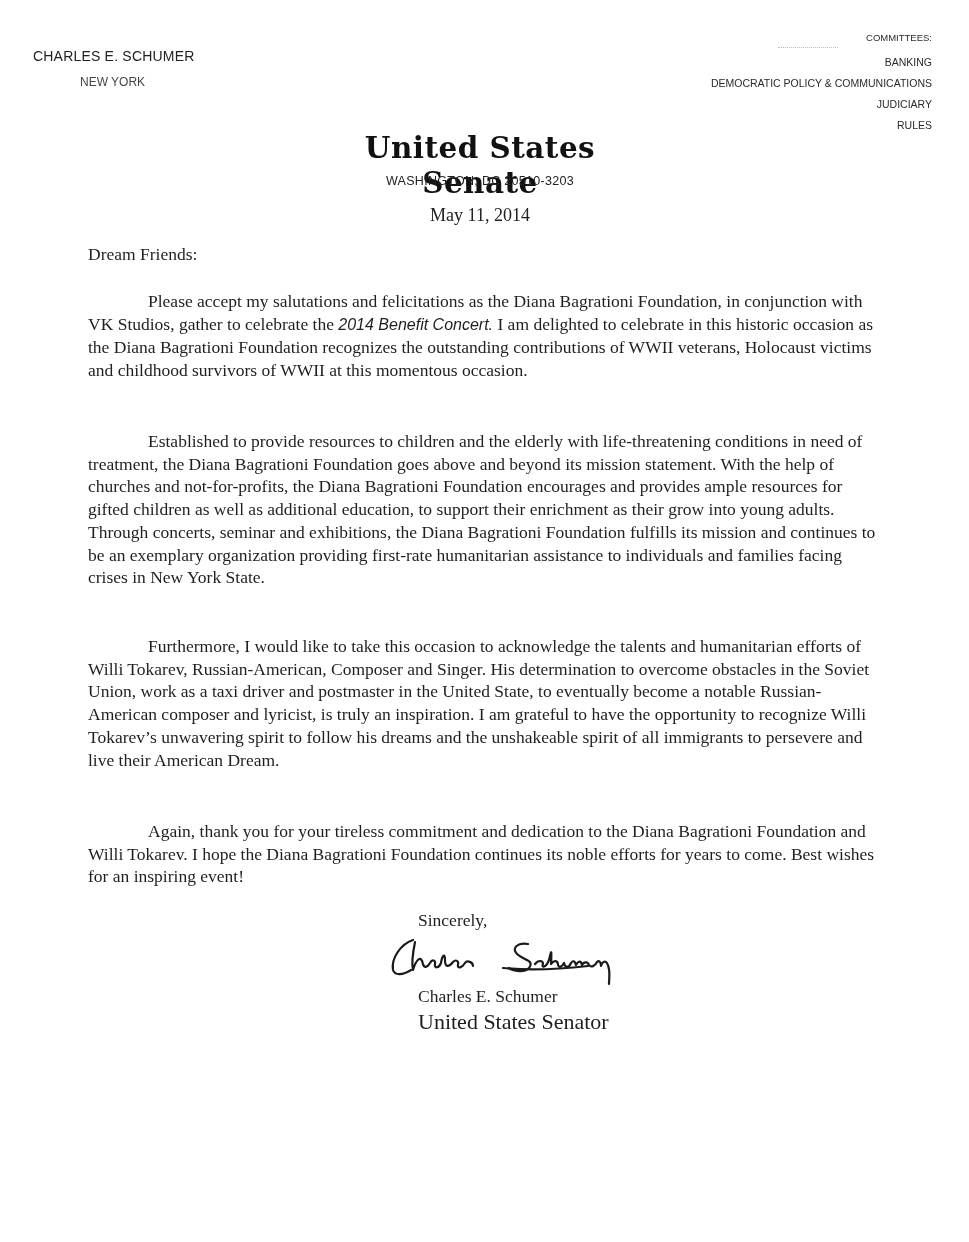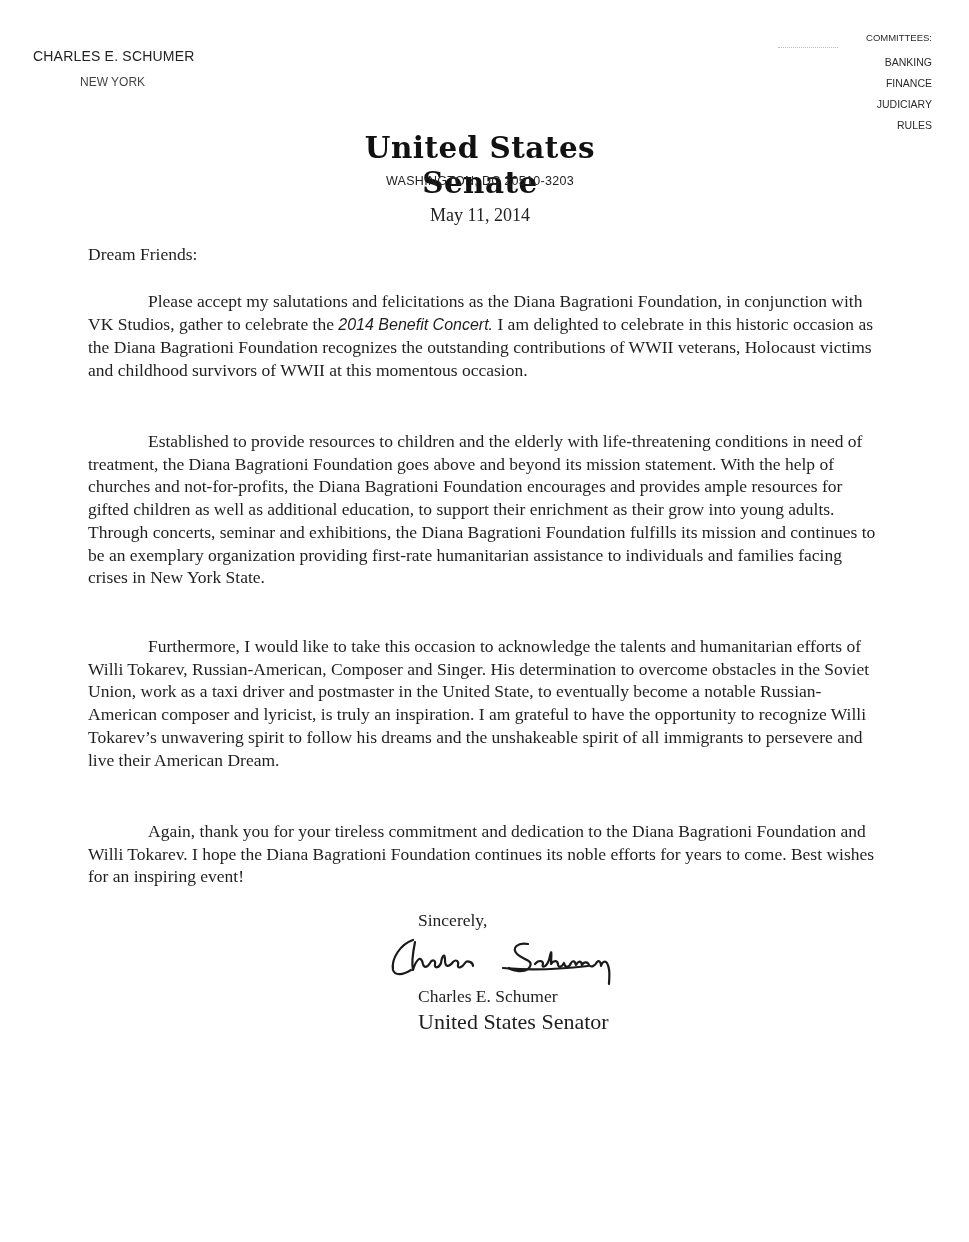--- a/index.html
+++ b/index.html
@@ -31,21 +31,21 @@
 </head>
 <body>
 
 <div class="abs sans" id="sender-name">CHARLES E. SCHUMER</div>
 <div class="abs sans" id="sender-state">NEW YORK</div>
 
 <div class="abs sans" id="committees">
   <div class="hdr">COMMITTEES:</div>
   <div class="rule"></div>
   <div>BANKING</div>
-  <div>FINANCE</div>
+  <div>DEMOCRATIC POLICY &amp; COMMUNICATIONS</div>
   <div>JUDICIARY</div>
   <div>RULES</div>
 </div>
 
 <div class="abs" id="senate-title">United States Senate</div>
 <div class="abs sans" id="senate-addr">WASHINGTON, DC 20510-3203</div>
 <div class="abs serif" id="letter-date">May 11, 2014</div>
 
 <div class="abs serif body-text" id="salutation">Dream Friends:</div>
 

